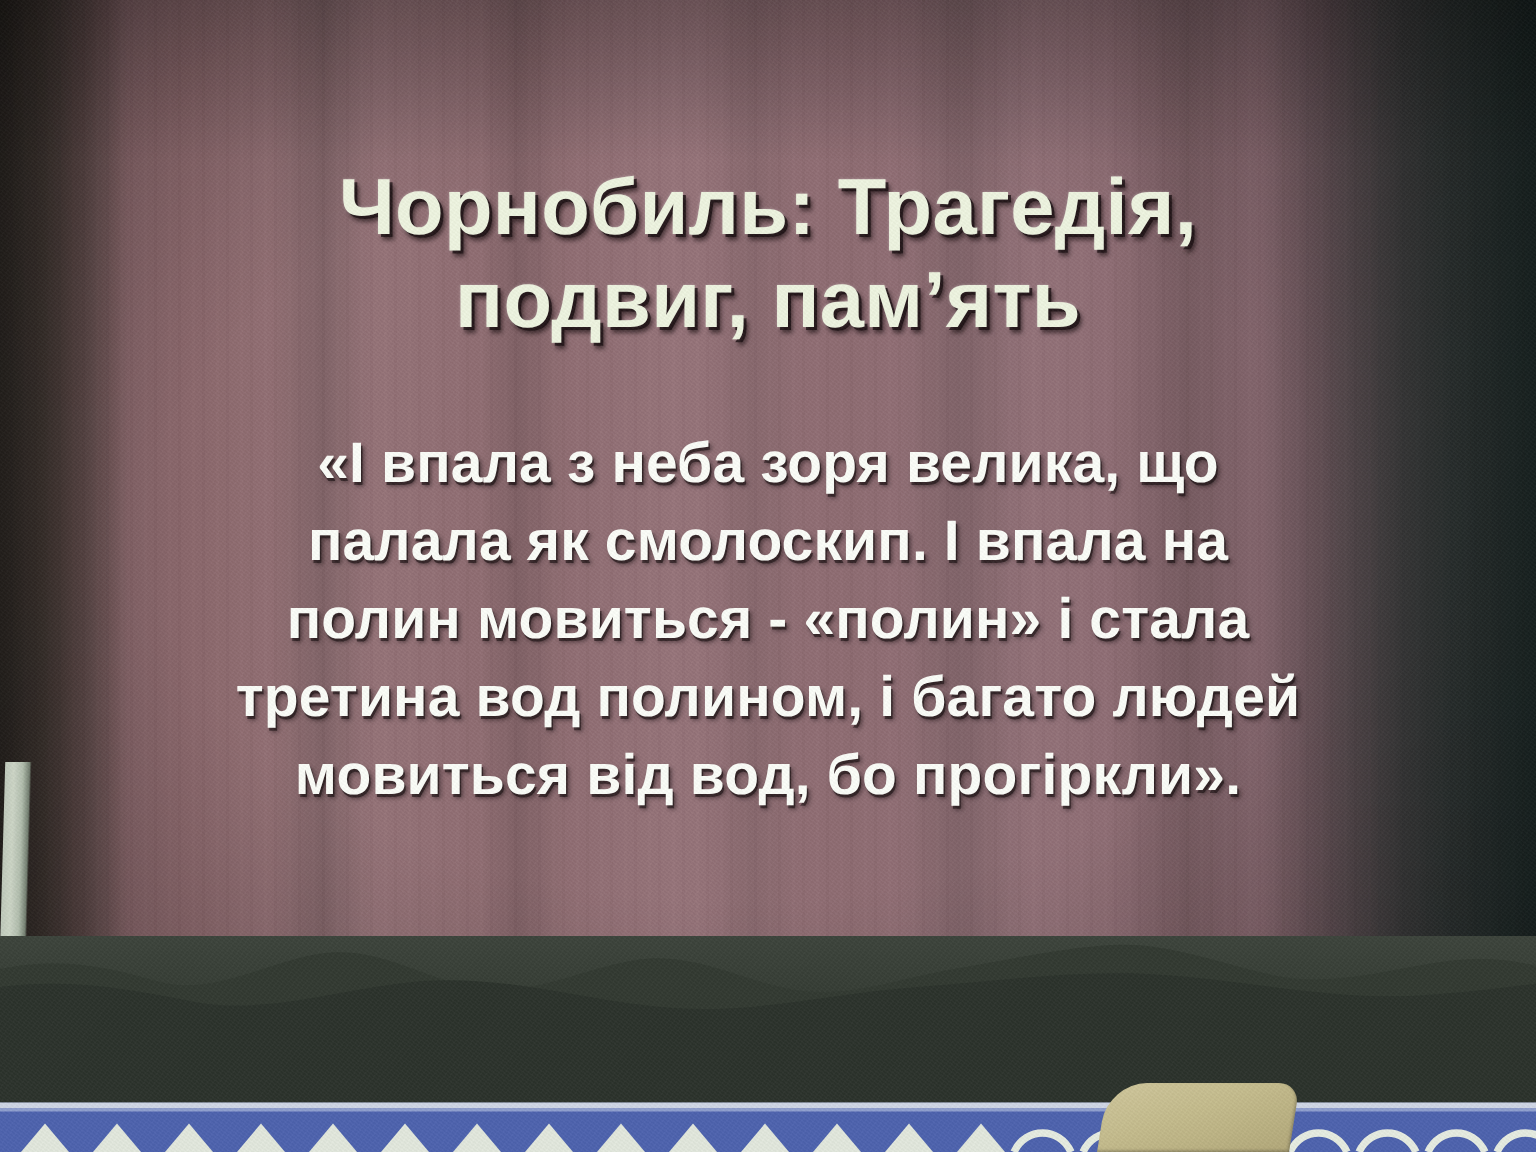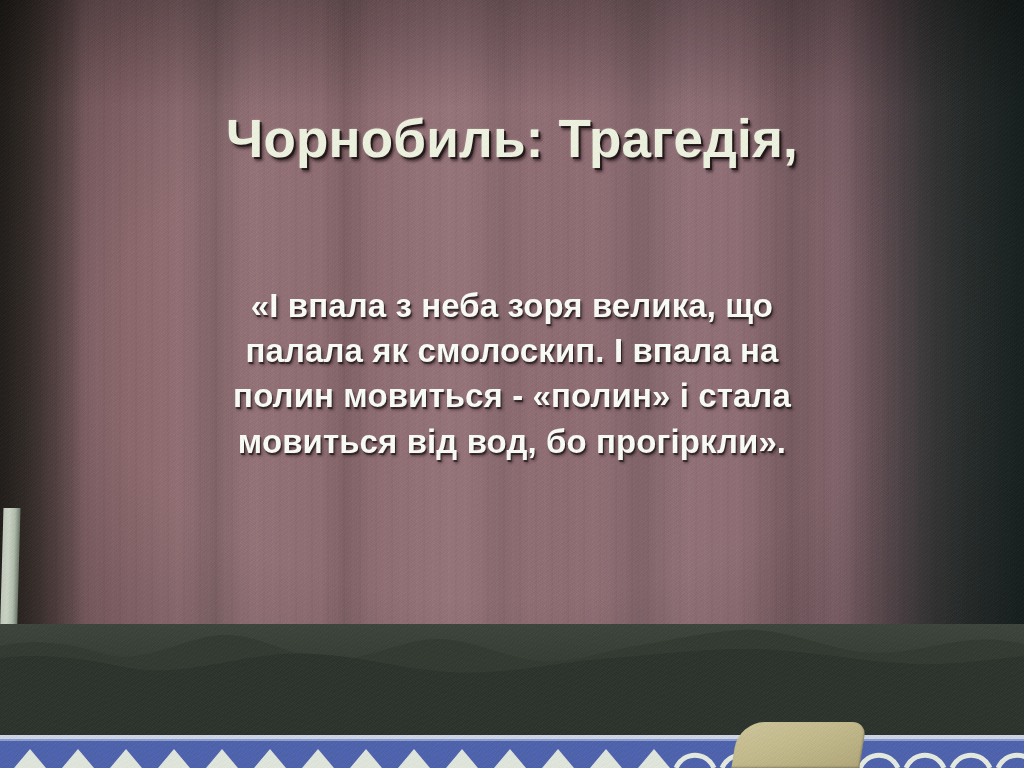--- a/index.html
+++ b/index.html
@@ -174,21 +174,21 @@
        3px 4px 3px rgba(20,10,12,0.60),
        0 0 2px rgba(255,255,255,0.35);
   }
   .slide-title .line { display: block; }
 
   .slide-quote {
     position: absolute;
     left: 0;
     right: 0;
     top: 283px;
-    font-size: 33px;
+    font-size: 38px;
     font-weight: bold;
     line-height: 1.37;
     letter-spacing: 0.1px;
     color: #fbfdf8;
     text-shadow:
        1px 2px 0 rgba(26,16,18,0.60),
        2px 3px 3px rgba(18,10,12,0.50);
   }
   .slide-quote .line { display: block; }
 
@@ -214,26 +214,28 @@
   <div class="backdrop"></div>
   <div class="striations"></div>
   <div class="vignette"></div>
 
   <div class="wall-sliver"></div>
 
   <div class="slide-text">
 
     <h1 class="slide-title">
       <span class="line">Чорнобиль: Трагедія,</span>
+      <span class="line">подвиг, пам’ять</span>
     </h1>
 
     <div class="slide-quote">
       <span class="line">«І впала з неба зоря велика, що</span>
       <span class="line">палала як смолоскип. І впала на</span>
       <span class="line">полин мовиться - «полин» і стала</span>
+      <span class="line">третина вод полином, і багато людей</span>
       <span class="line">мовиться від вод, бо прогіркли».</span>
     </div>
 
     <div class="slide-attribution">(Рядки Апокаліпсису з Біблії)</div>
   </div>
 
   <div class="hem">
     <svg viewBox="0 0 1024 112" preserveAspectRatio="none" aria-hidden="true">
       <path d="M0,22 C40,14 70,20 104,30 C140,41 176,18 212,12
                C250,6 278,26 312,34 C350,43 386,22 424,16

